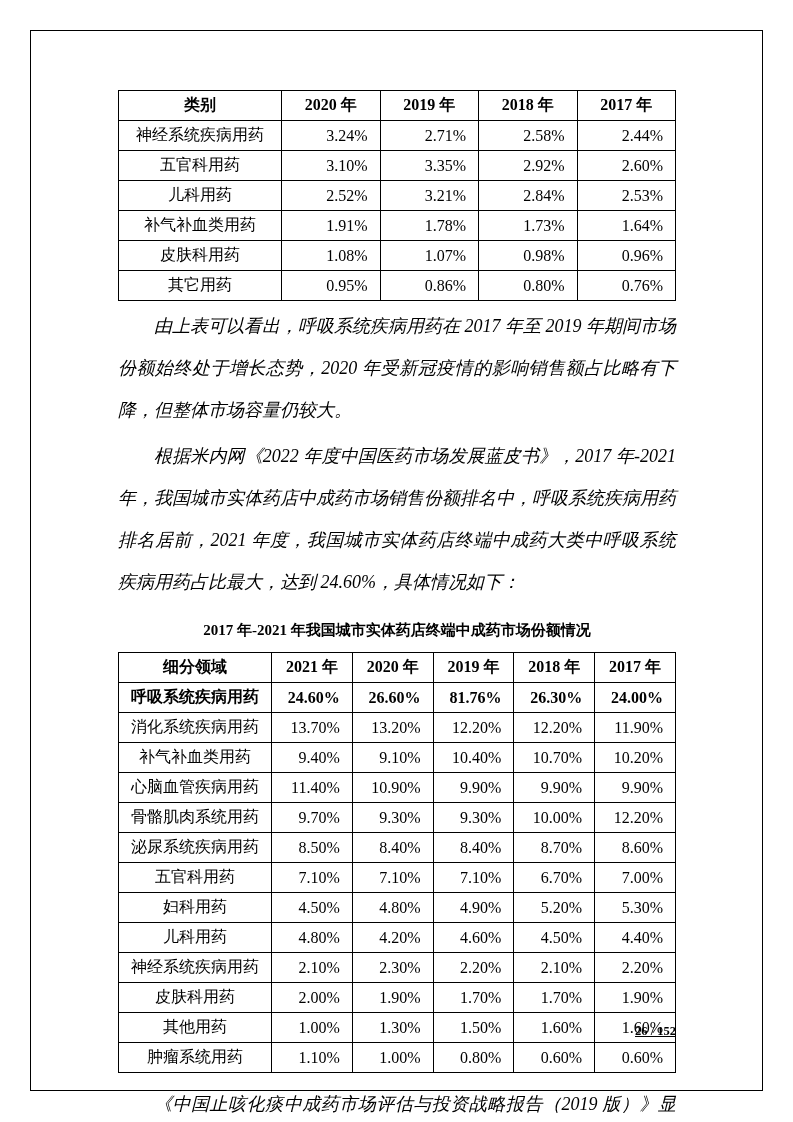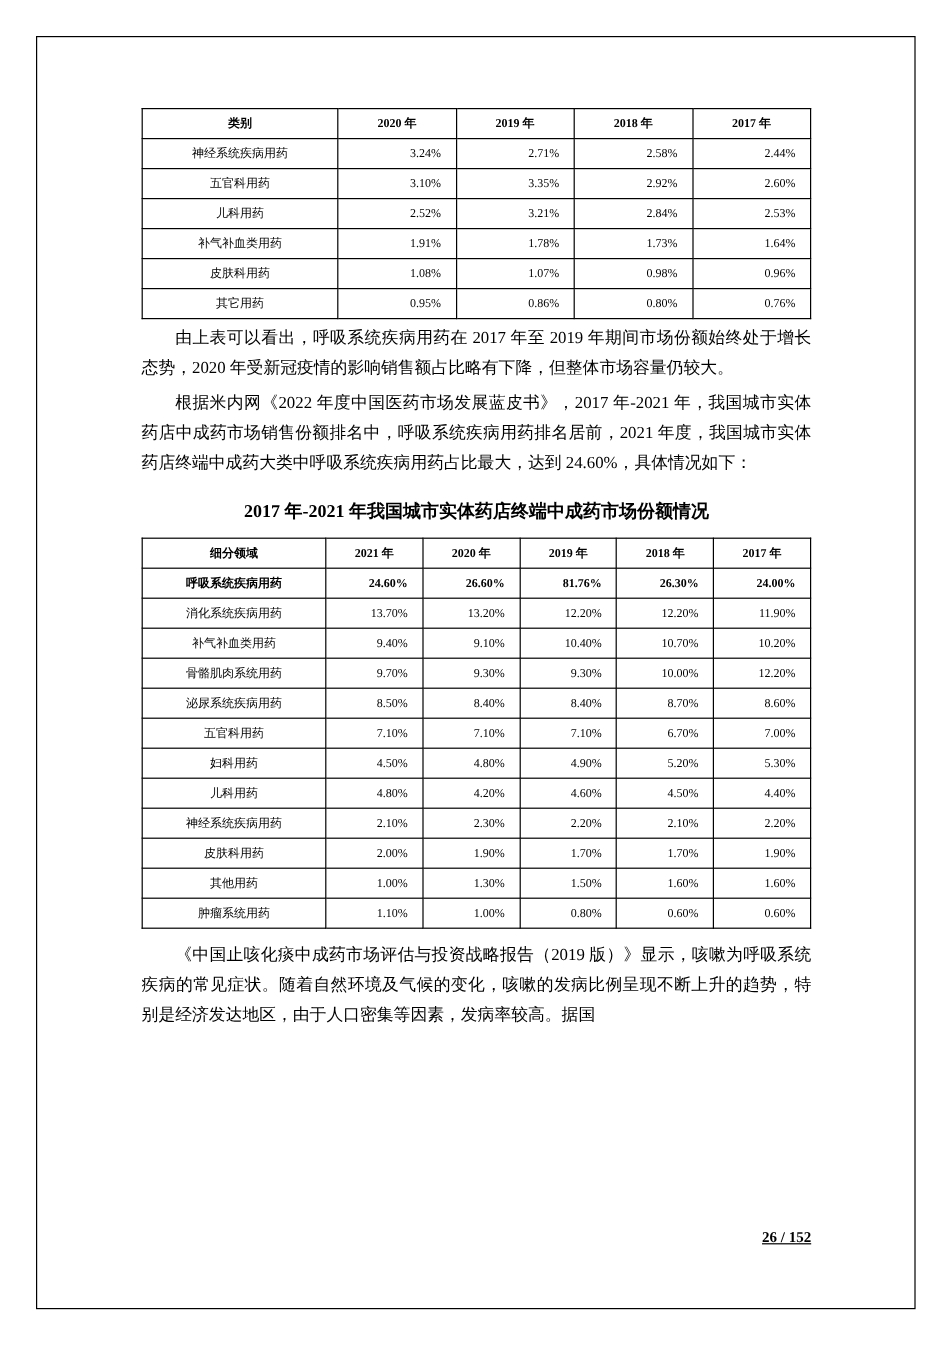--- a/index.html
+++ b/index.html
@@ -21,46 +21,47 @@
   .content {
     position: absolute;
     left: 118px;
     top: 90px;
     width: 558px;
   }
   table.tbl {
     border-collapse: collapse;
     table-layout: fixed;
     width: 100%;
-    font-size: 10px;
+    font-size: 16px;
     padding-left: 48px;
   }
   table.tbl th, table.tbl td {
     border: 1px solid #000000;
     padding: 4px 6px;
     height: 16px;
     overflow: hidden;
     white-space: nowrap;
   }
   table.tbl th { font-weight: bold; text-align: center; }
   table.tbl td.label-cell { text-align: center; }
   table.tbl td.value-cell { text-align: right; padding-right: 12px; }
   table.tbl tr.bold-row td { font-weight: bold; }
   .t1 th:first-child, .t1 td:first-child { width: 150px; }
   .t2 th:first-child, .t2 td:first-child { width: 140px; }
   .source {
     font-size: 13px;
     margin: 6px 0 4px 0;
   }
   .para {
-    font-size: 14px;
-    line-height: 25px;
+    font-size: 18px;
+    line-height: 42px;
     text-align: justify;
     text-indent: 2em;
     margin: 4px 0;
+    font-style: italic;
   }
   .tbl-title {
     font-size: 15px;
     font-weight: bold;
     text-align: center;
     margin: 18px 0 12px 0;
   }
   .t2-wrap { margin-bottom: 10px; }
   .page-num {
     position: absolute;
@@ -173,20 +174,28 @@
             </tr>
             <tr>
               <td class="label-cell">补气补血类用药</td>
               <td class="value-cell">9.40%</td>
               <td class="value-cell">9.10%</td>
               <td class="value-cell">10.40%</td>
               <td class="value-cell">10.70%</td>
               <td class="value-cell">10.20%</td>
             </tr>
             <tr>
+              <td class="label-cell">心脑血管疾病用药</td>
+              <td class="value-cell">11.40%</td>
+              <td class="value-cell">10.90%</td>
+              <td class="value-cell">9.90%</td>
+              <td class="value-cell">9.90%</td>
+              <td class="value-cell">9.90%</td>
+            </tr>
+            <tr>
               <td class="label-cell">骨骼肌肉系统用药</td>
               <td class="value-cell">9.70%</td>
               <td class="value-cell">9.30%</td>
               <td class="value-cell">9.30%</td>
               <td class="value-cell">10.00%</td>
               <td class="value-cell">12.20%</td>
             </tr>
             <tr>
               <td class="label-cell">泌尿系统疾病用药</td>
               <td class="value-cell">8.50%</td>

